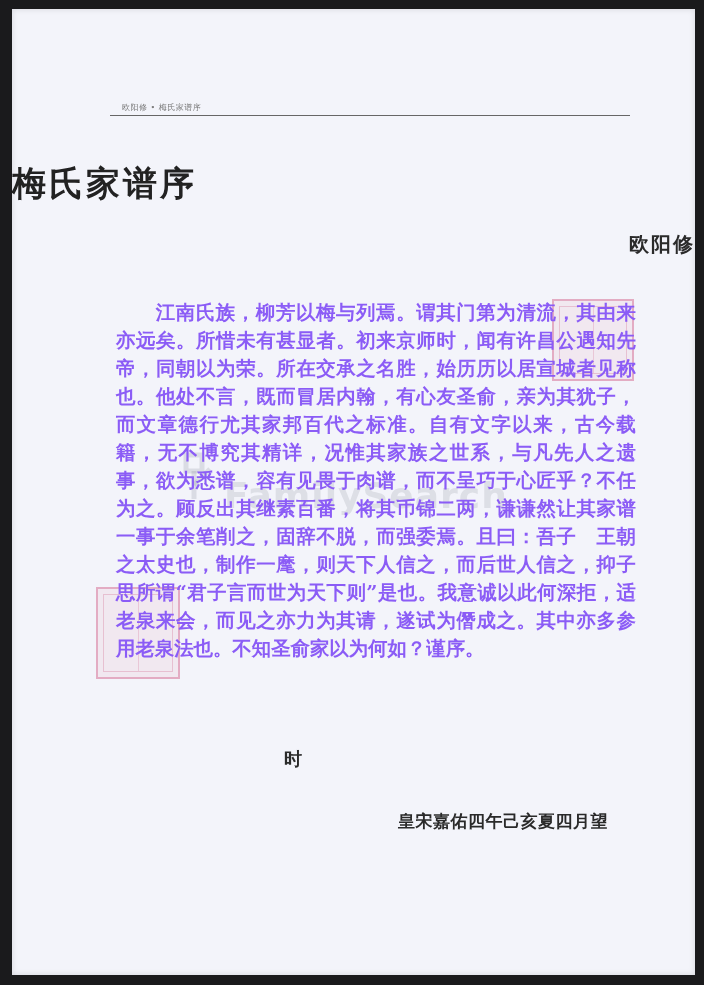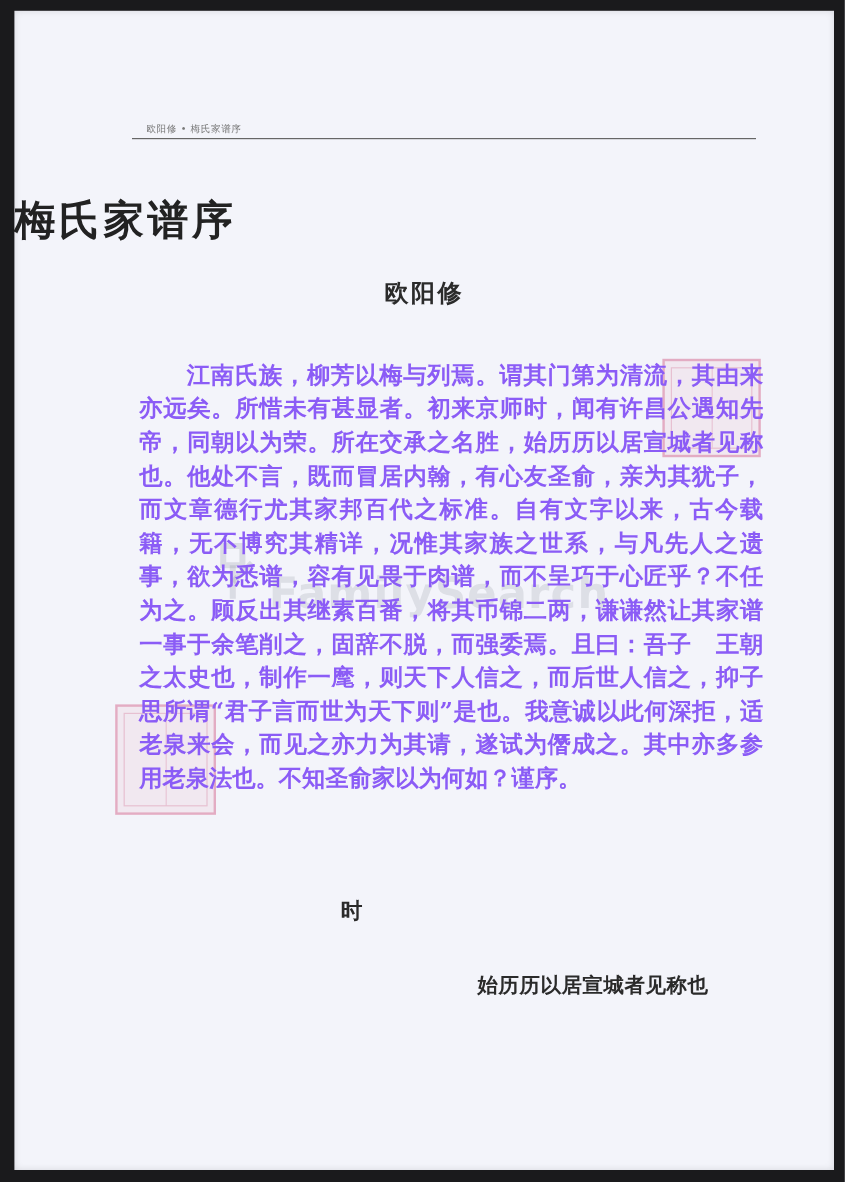--- a/index.html
+++ b/index.html
@@ -31,21 +31,21 @@
   .title {
     position: absolute;
     left: 0; right: 0; top: 152px;
     text-align: left;
     font-size: 34px; font-weight: bold;
     color: #222; letter-spacing: 3px;
   }
   .author {
     position: absolute;
     left: 0; right: 0; top: 222px;
-    text-align: center;
+    text-align: right;
     font-size: 20px; font-weight: bold;
     color: #2a2a2a; letter-spacing: 2px;
   }
   .body-text {
     position: absolute;
     left: 104px; top: 290px;
     width: 520px;
     font-size: 19.4px; line-height: 28px;
     color: #8b5cf6; font-weight: bold;
     text-align: justify; text-align-last: left;
@@ -120,15 +120,15 @@
       <path d="M6 6 H22 V22 H6 Z"></path>
       <path d="M14 22 V50"></path>
       <path d="M14 36 L30 20"></path>
     </g>
   </svg>
   <div class="watermark">FamilySearch</div>
 
   <div class="body-text"><span class="indent"></span><span>江南氏族，柳芳以梅与列焉。谓其门第为清流，其由来亦远矣。所惜未有甚显者。初来京师时，闻有许昌公遇知先帝，同朝以为荣。所在交承之名胜，始历历以居宣城者见称也。他处不言，既而冒居内翰，有心友圣俞，亲为其犹子，而文章德行尤其家邦百代之标准。自有文字以来，古今载籍，无不博究其精详，况惟其家族之世系，与凡先人之遗事，欲为悉谱，容有见畏于肉谱，而不呈巧于心匠乎？不任为之。顾反出其继素百番，将其币锦二两，谦谦然让其家谱一事于余笔削之，固辞不脱，而强委焉。且曰：吾子　王朝之太史也，制作一麾，则天下人信之，而后世人信之，抑子思所谓“君子言而世为天下则”是也。我意诚以此何深拒，适老泉来会，而见之亦力为其请，遂试为僭成之。其中亦多参用老泉法也。不知圣俞家以为何如？谨序。</span></div>
 
   <div class="sig-time">时</div>
-  <div class="sig-name">始历历以居宣城者见称也</div>
+  <div class="sig-name">皇宋嘉佑四午己亥夏四月望</div>
 
 </div>
 
 </body></html>

